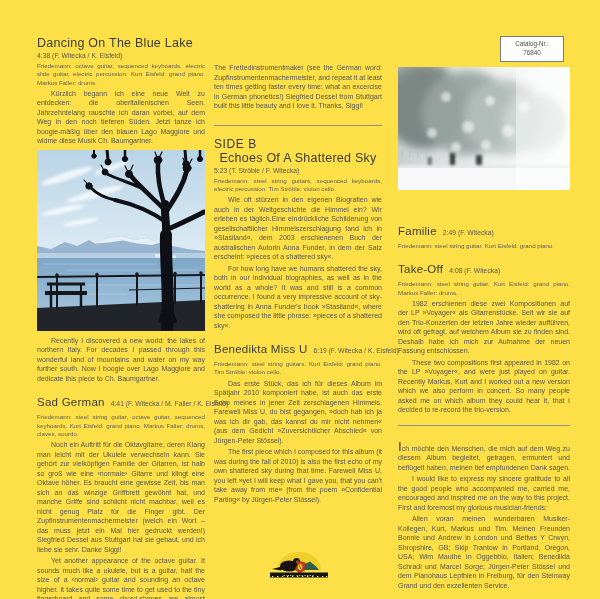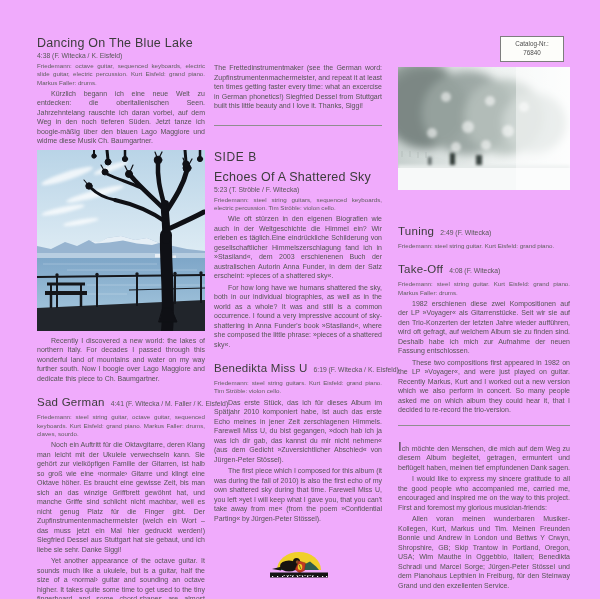--- a/index.html
+++ b/index.html
@@ -1,34 +1,34 @@
 <!DOCTYPE html>
 <html><head>
 <meta charset="utf-8">
 <style>
   html,body { margin:0; padding:0; background:#ffffff; }
   .page {
-    position:relative; width:600px; height:599px; background:#f0abfc;
+    position:relative; width:600px; height:599px; background:#fde047;
     font-family:"Liberation Sans", sans-serif; color:#515151; overflow:hidden;
   }
   .col { position:absolute; top:36px; }
   .col-left   { left:37px;  width:168px; }
   .col-center { left:214px; width:168px; }
   .col-right  { left:398px; width:172px; }
 
   h1.track-title { font-size:12.5px; font-weight:400; letter-spacing:.25px; color:#3c3c3c; margin:0; line-height:14px; }
   .time-line { font-size:6.8px; color:#585858; margin-top:2px; }
   p.credits { font-size:6.2px; line-height:8.3px; text-align:justify; margin:3px 0 0; color:#5e5e5e; }
   p.body { font-size:7px; line-height:9.5px; text-align:justify; text-indent:14px; margin:2px 0 0; color:#555; }
   p.body.noindent { text-indent:0; }
   .track-line { margin-top:9px; white-space:nowrap; }
   .track-line .tt { font-size:11.5px; color:#3c3c3c; letter-spacing:.25px; }
   .track-line .tm { font-size:6.8px; color:#585858; margin-left:6px; }
   .rule { border:0; border-top:1px solid #8f8f8f; margin:14px 0 0; width:100%; }
-  .side-label { font-size:12px; color:#3c3c3c; letter-spacing:.6px; margin-top:24px; }
+  .side-label { font-size:12px; color:#3c3c3c; letter-spacing:.6px; margin-top:11px; }
 
   .catalog-box {
     width:58px; margin-left:auto; margin-right:6px; border:1px solid #7d7d7d;
     background:#fdfdfa; text-align:center; padding:3px 2px 4px;
     font-size:6.3px; line-height:8.5px; color:#4c4c4c;
   }
 
   .photo { display:block; }
   .photo-lake { width:168px; height:181px; margin-top:4px; }
   .photo-winter { width:172px; height:123px; margin-top:5px; }
@@ -161,21 +161,21 @@
     <p class="body">Noch ein Auftritt für die Oktavgitarre, deren Klang man leicht mit der Ukulele verwechseln kann. Sie gehört zur vielköpfigen Familie der Gitarren, ist halb so groß wie eine ‹normale› Gitarre und klingt eine Oktave höher. Es braucht eine gewisse Zeit, bis man sich an das winzige Griffbrett gewöhnt hat, und manche Griffe sind schlicht nicht machbar, weil es nicht genug Platz für die Finger gibt. Der Zupfinstrumentenmachermeister (welch ein Wort – das muss jetzt ein Mal hier gedruckt werden!) Siegfried Dessel aus Stuttgart hat sie gebaut, und ich liebe sie sehr. Danke Siggi!</p>
     <p class="body">Yet another appearance of the octave guitar. It sounds much like a ukulele, but is a guitar, half the size of a ‹normal› guitar and sounding an octave higher. It takes quite some time to get used to the tiny fingerboard and some chord-shapes are almost impossible because there is no room to place your fingers.</p>
   </div>
 
   <div class="col col-center">
     <p class="body noindent" style="margin-top:27px;">The Frettedinstrumentmaker (see the German word: Zupfinstrumentenmachermeister, and repeat it at least ten times getting faster every time: what an excercise in German phonetics!) Siegfried Dessel from Stuttgart built this little beauty and I love it. Thanks, Siggi!</p>
 
     <hr class="rule">
     <div class="side-label">SIDE B</div>
 
-    <h1 class="track-title" style="margin-top:6px;">Echoes Of A Shattered Sky</h1>
+    <h1 class="track-title" style="margin-top:0;text-align:center;">Echoes Of A Shattered Sky</h1>
     <div class="time-line">5:23 (T. Ströble / F. Witecka)</div>
     <p class="credits">Friedemann: steel string guitars, sequenced keyboards, electric percussion. Tim Ströble: violon cello.</p>
     <p class="body">Wie oft stürzen in den eigenen Biografien wie auch in der Weltgeschichte die Himmel ein? Wir erleben es täglich.Eine eindrückliche Schilderung von gesellschaftlicher Himmelszerschlagung fand ich in »Stasiland«, dem 2003 erschienenen Buch der australischen Autorin Anna Funder, in dem der Satz erscheint: »pieces of a shattered sky«.</p>
     <p class="body">For how long have we humans shattered the sky, both in our individual biographies, as well as in the world as a whole? It was and still is a common occurrence. I found a very impressive account of sky-shattering in Anna Funder's book »Stasiland«, where she composed the little phrase: »pieces of a shattered sky«.</p>
 
     <div class="track-line">
       <span class="tt">Benedikta Miss U</span><span class="tm">6:19 (F. Witecka / K. Eisfeld)</span>
     </div>
     <p class="credits">Friedemann: steel string guitars. Kurt Eisfeld: grand piano. Tim Ströble: violon cello.</p>
     <p class="body">Das erste Stück, das ich für dieses Album im Spätjahr 2010 komponiert habe, ist auch das erste Echo meines in jener Zeit zerschlagenen Himmels. Farewell Miss U, du bist gegangen, »doch hab ich ja was ich dir gab, das kannst du mir nicht nehmen« (aus dem Gedicht »Zuversichtlicher Abschied« von Jürgen-Peter Stössel).</p>
@@ -232,21 +232,21 @@
           <line x1="20" y1="85" x2="20" y2="91"></line>
             <line x1="28" y1="85" x2="28" y2="91"></line>
         </g>
         <rect x="0" y="98" width="172" height="6" fill="#e5eae9" filter="url(#blur2)"></rect>
         <rect x="0" y="101" width="172" height="22" fill="#f7f9f9"></rect>
         <rect x="118" y="0" width="54" height="123" fill="#ffffff" opacity="0.45"></rect>
       </svg>
     </div>
 
     <div class="track-line" style="margin-top:31px;">
-      <span class="tt">Tuning</span><span class="tm">2:49 (F. Witecka)</span>
+      <span class="tt">Familie</span><span class="tm">2:49 (F. Witecka)</span>
     </div>
     <p class="credits">Friedemann: steel string guitar. Kurt Eisfeld: grand piano.</p>
 
     <div class="track-line">
       <span class="tt">Take-Off</span><span class="tm">4:08 (F. Witecka)</span>
     </div>
     <p class="credits">Friedemann: steel string guitar. Kurt Eisfeld: grand piano. Markus Faller: drums.</p>
     <p class="body">1982 erschienen diese zwei Kompositionen auf der LP »Voyager« als Gitarrenstücke. Seit wir sie auf den Trio-Konzerten der letzten Jahre wieder aufführen, wird oft gefragt, auf welchem Album sie zu finden sind. Deshalb habe ich mich zur Aufnahme der neuen Fassung entschlossen.</p>
     <p class="body">These two compositions first appeared in 1982 on the LP »Voyager«, and were just played on guitar. Recently Markus, Kurt and I worked out a new version which we also perform in concert. So many people asked me on which album they could hear it, that I decided to re-record the trio-version.</p>
 

